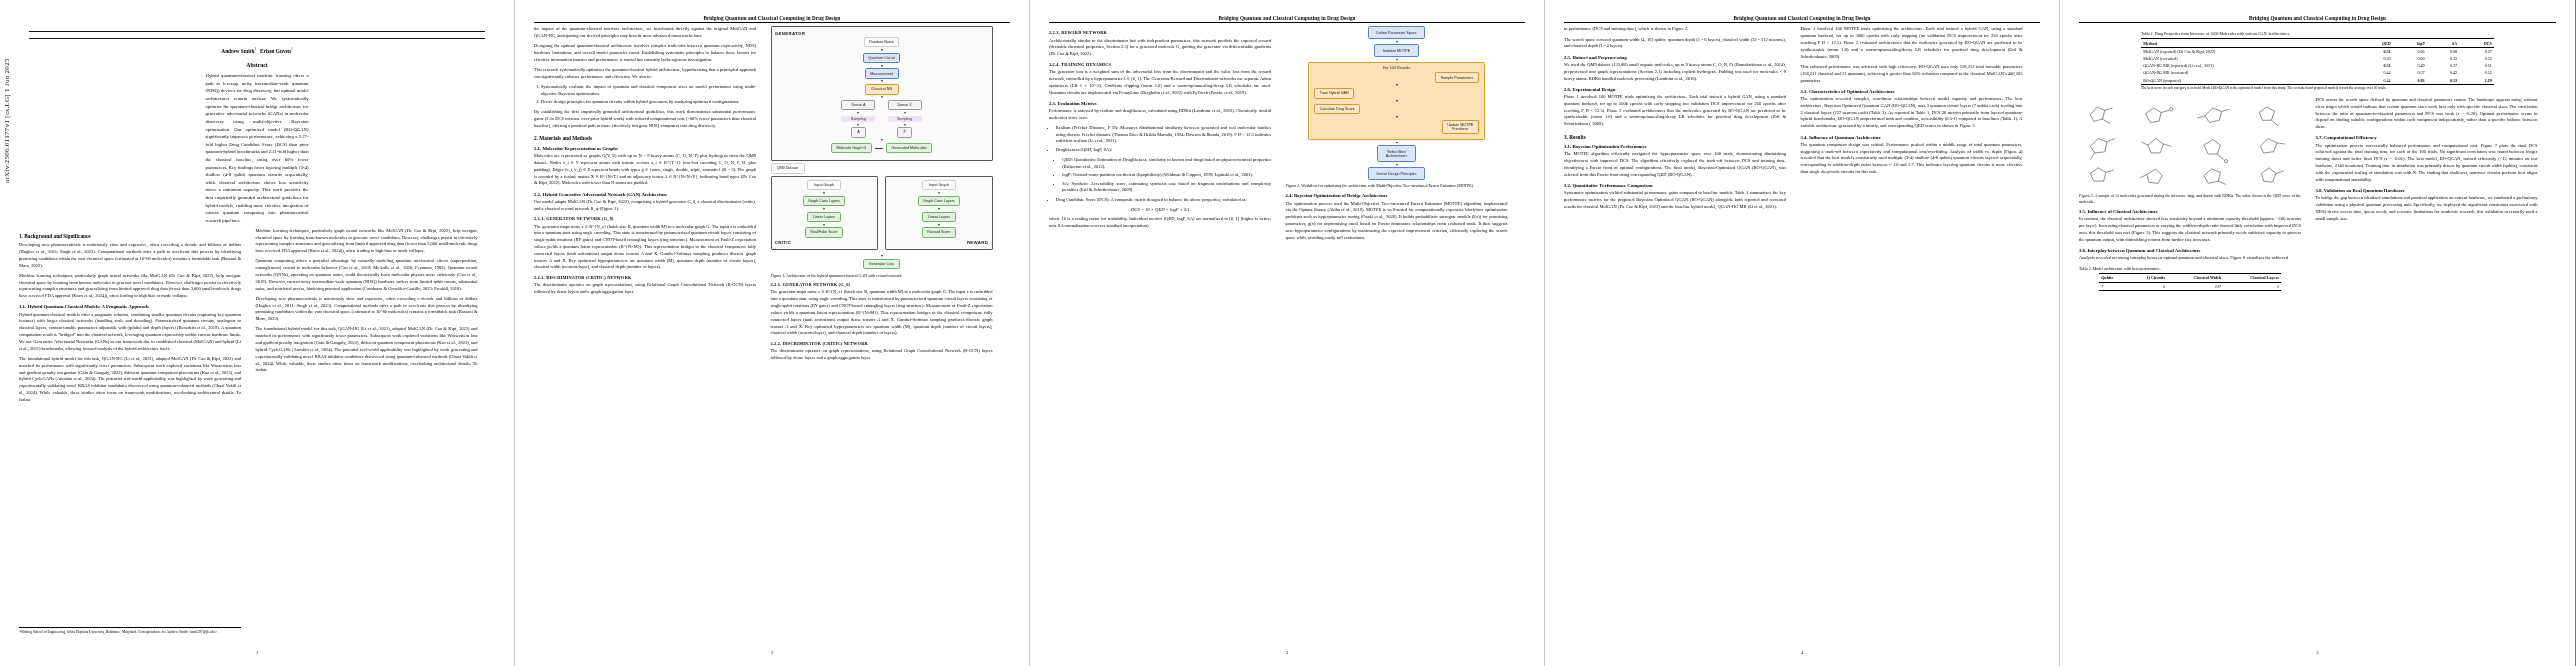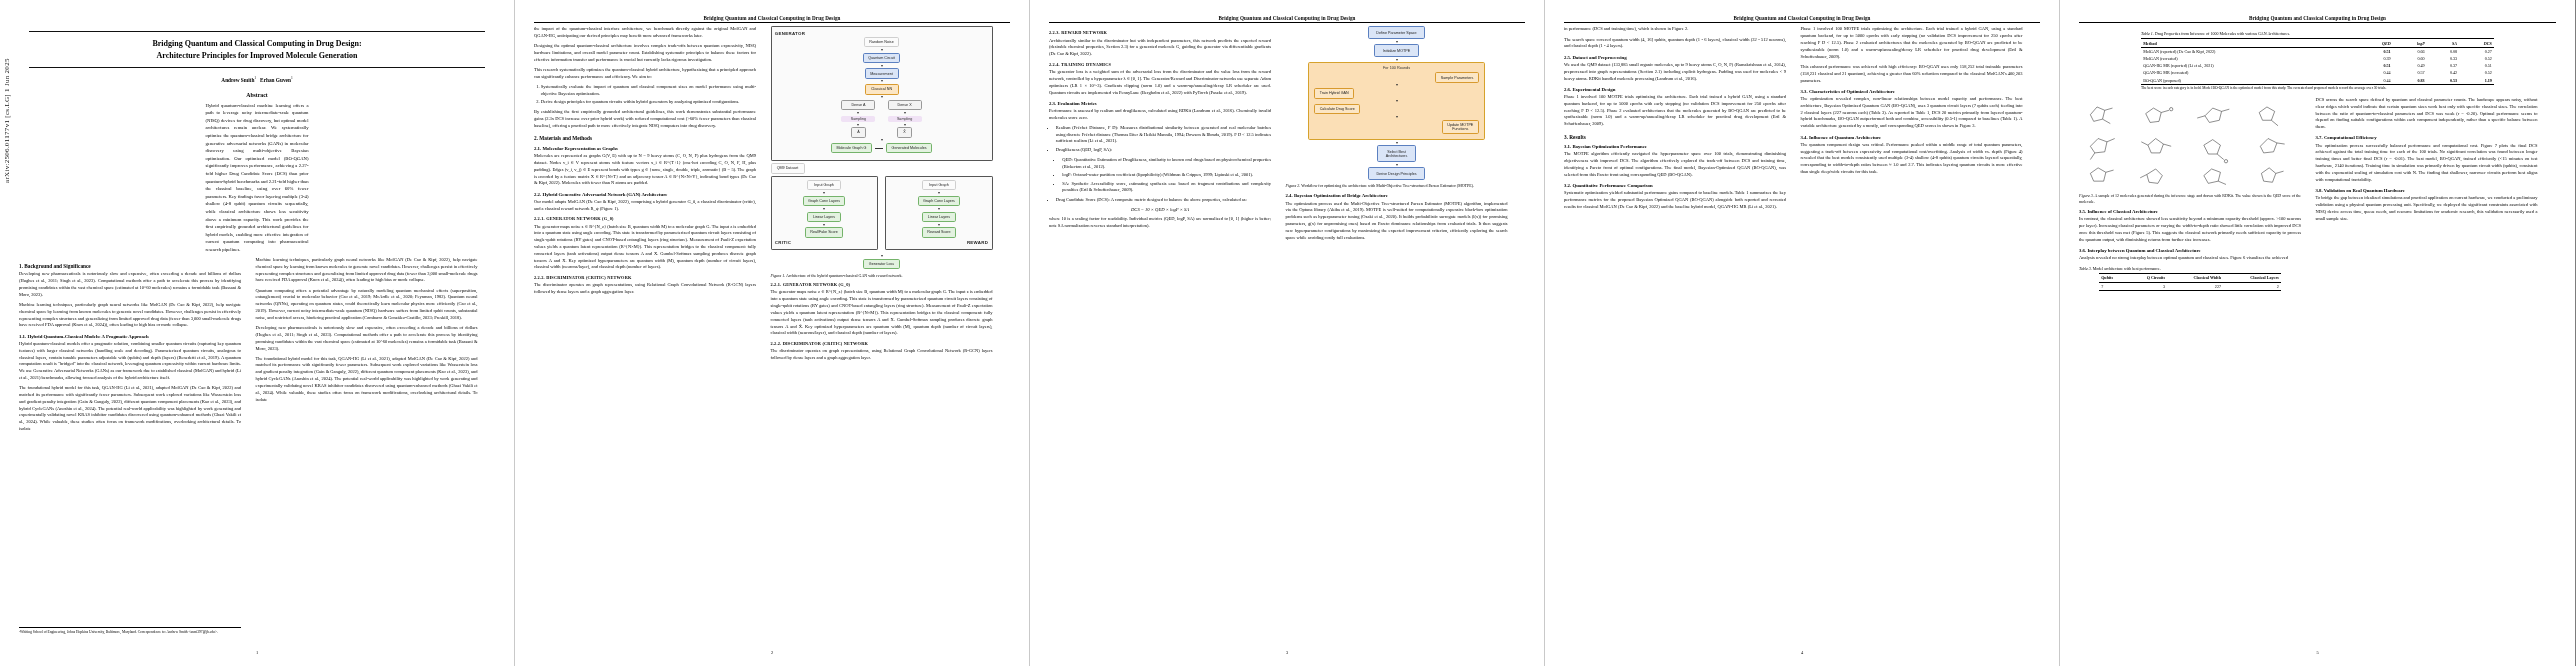--- a/index.html
+++ b/index.html
@@ -103,24 +103,20 @@
 </style>
 </head>
 <body>
 
 <div class="spread">
 
   <div class="page">
     <div class="arxiv">arXiv:2506.01177v1  [cs.LG]  1 Jun 2025</div>
 
     <div class="title-rule-top"></div>
-    <h1 class="title">
-      <span>Bridging Quantum and Classical Computing in Drug Design:</span><br>
-      <span>Architecture Principles for Improved Molecule Generation</span>
-    </h1>
     <div class="title-rule-bot"></div>
 
     <div class="authors">
       <span>Andrew Smith</span><sup>1</sup>&nbsp;&nbsp;
       <span>Erhan Guven</span><sup>1</sup>
     </div>
 
     <div class="abs-col">
       <div class="abs-head">Abstract</div>
       <p class="abs">Hybrid quantum-classical machine learning offers a path to leverage noisy intermediate-scale quantum (NISQ) devices for drug discovery, but optimal model architectures remain unclear. We systematically optimize the quantum-classical bridge architecture for generative adversarial networks (GANs) in molecular discovery using multi-objective Bayesian optimization. Our optimized model (BO-QGAN) significantly improves performance, achieving a 2.27-fold higher Drug Candidate Score (DCS) than prior quantum-hybrid benchmarks and 2.21-fold higher than the classical baseline, using over 60% fewer parameters. Key findings favor layering multiple (3-4) shallow (4-8 qubit) quantum circuits sequentially, while classical architecture shows less sensitivity above a minimum capacity. This work provides the first empirically grounded architectural guidelines for hybrid models, enabling more effective integration of current quantum computing into pharmaceutical research pipelines.</p>

